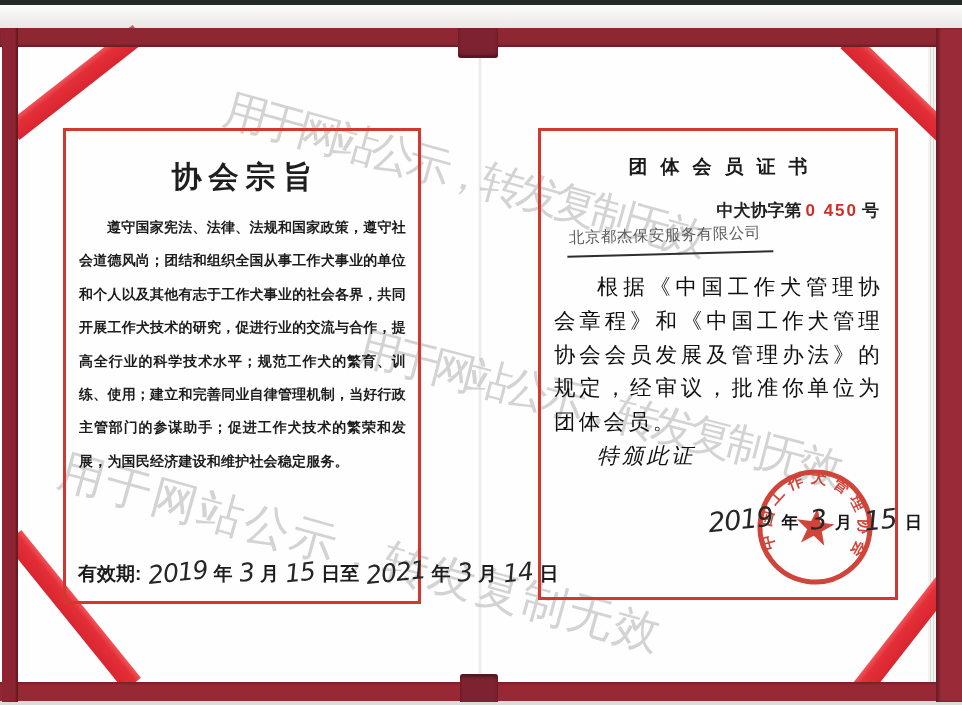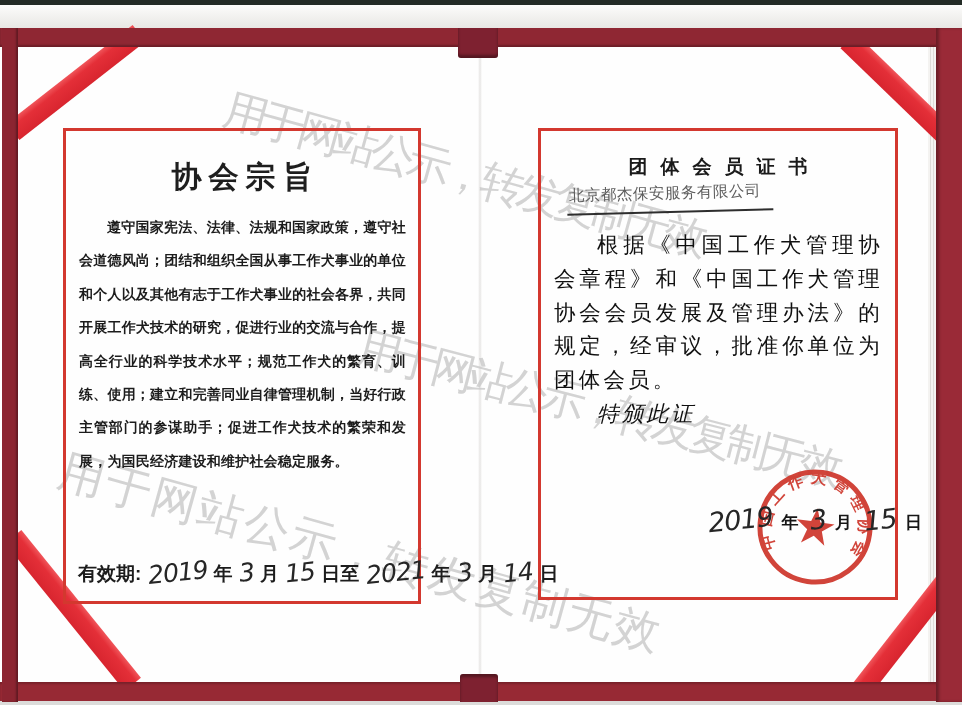--- a/index.html
+++ b/index.html
@@ -122,20 +122,23 @@
     <span>年</span>
     <span class="hand">3</span>
     <span>月</span>
     <span class="hand">14</span>
     <span>日</span>
   </div>
 </div>
 
 <div class="abs frame frame-right">
   <div class="r-title">团体会员证书</div>
+  <div class="r-certno">
+    <span>中犬协字第</span><span class="num">0 450</span><span>号</span>
+  </div>
   <div>
     <span class="r-company">北京都杰保安服务有限公司</span>
   </div>
   <p class="r-body">根据《中国工作犬管理协会章程》和《中国工作犬管理协会会员发展及管理办法》的规定，经审议，批准你单位为团体会员。</p>
   <p class="r-grant">特颁此证</p>
 
   <svg class="seal-svg" width="124" height="124" viewBox="0 0 124 124">
     <circle cx="62" cy="62" r="55" fill="none" stroke="#ce372c" stroke-width="5"></circle>
     <polygon fill="#ce372c" points="62,43 66.6,56.7 81,56.8 69.4,65.4 73.8,79.2 62,70.8 50.2,79.2 54.6,65.4 43,56.8 57.4,56.7"></polygon>
     <defs>

